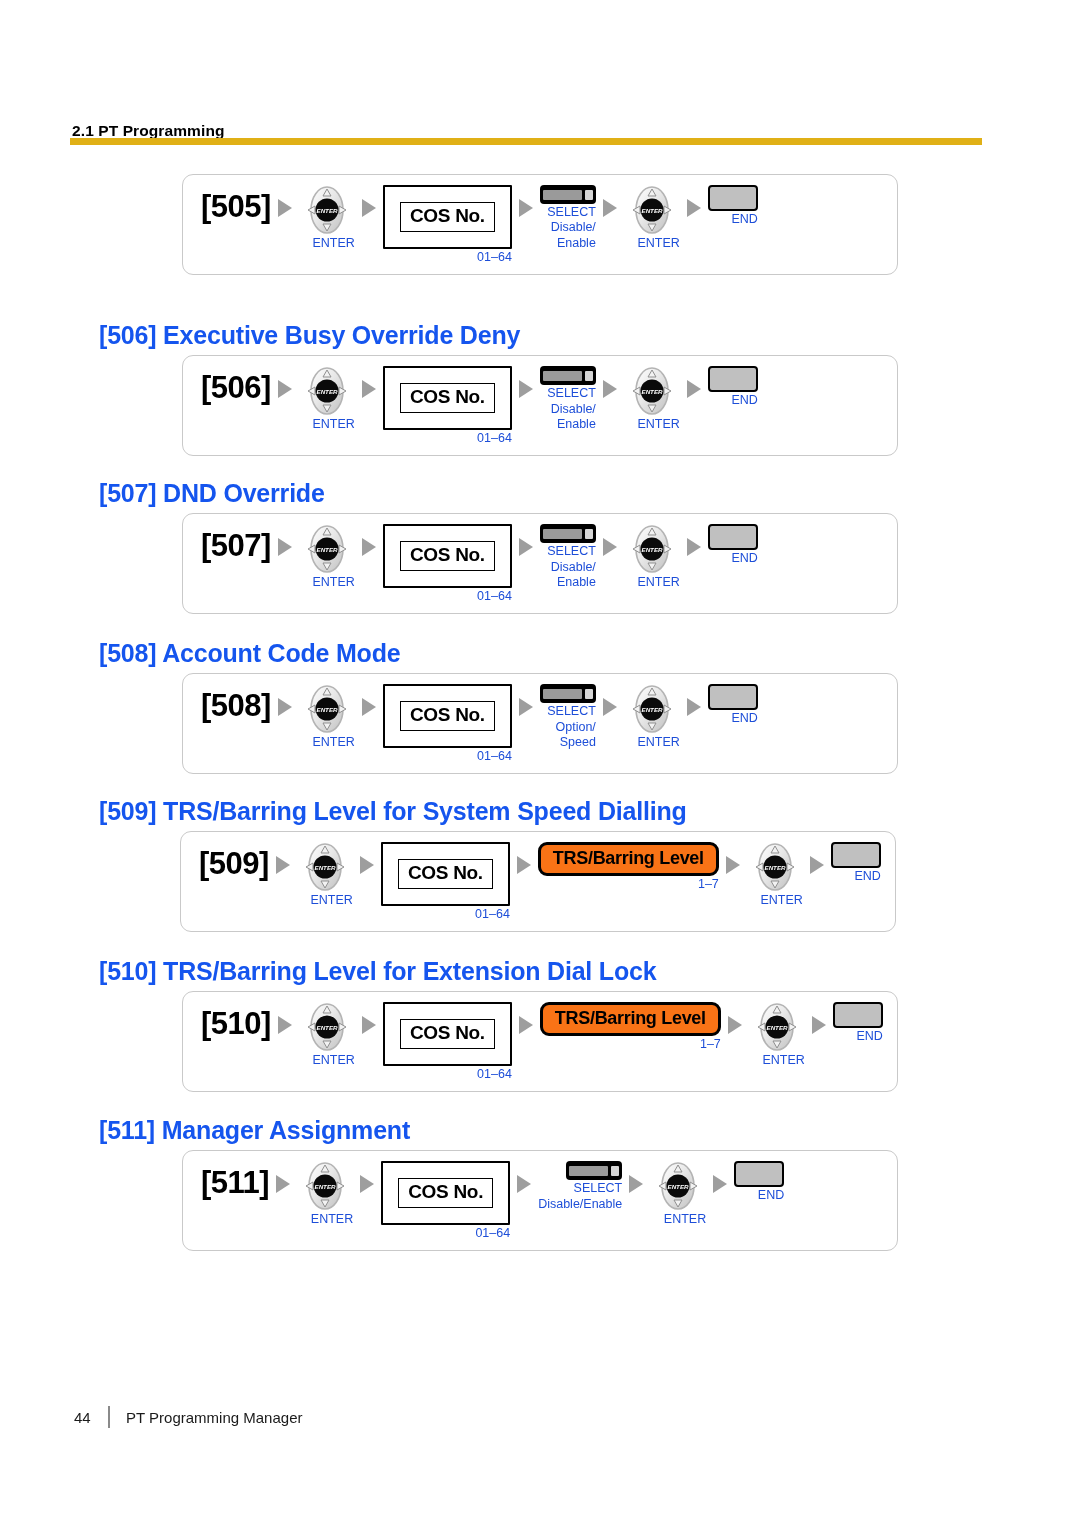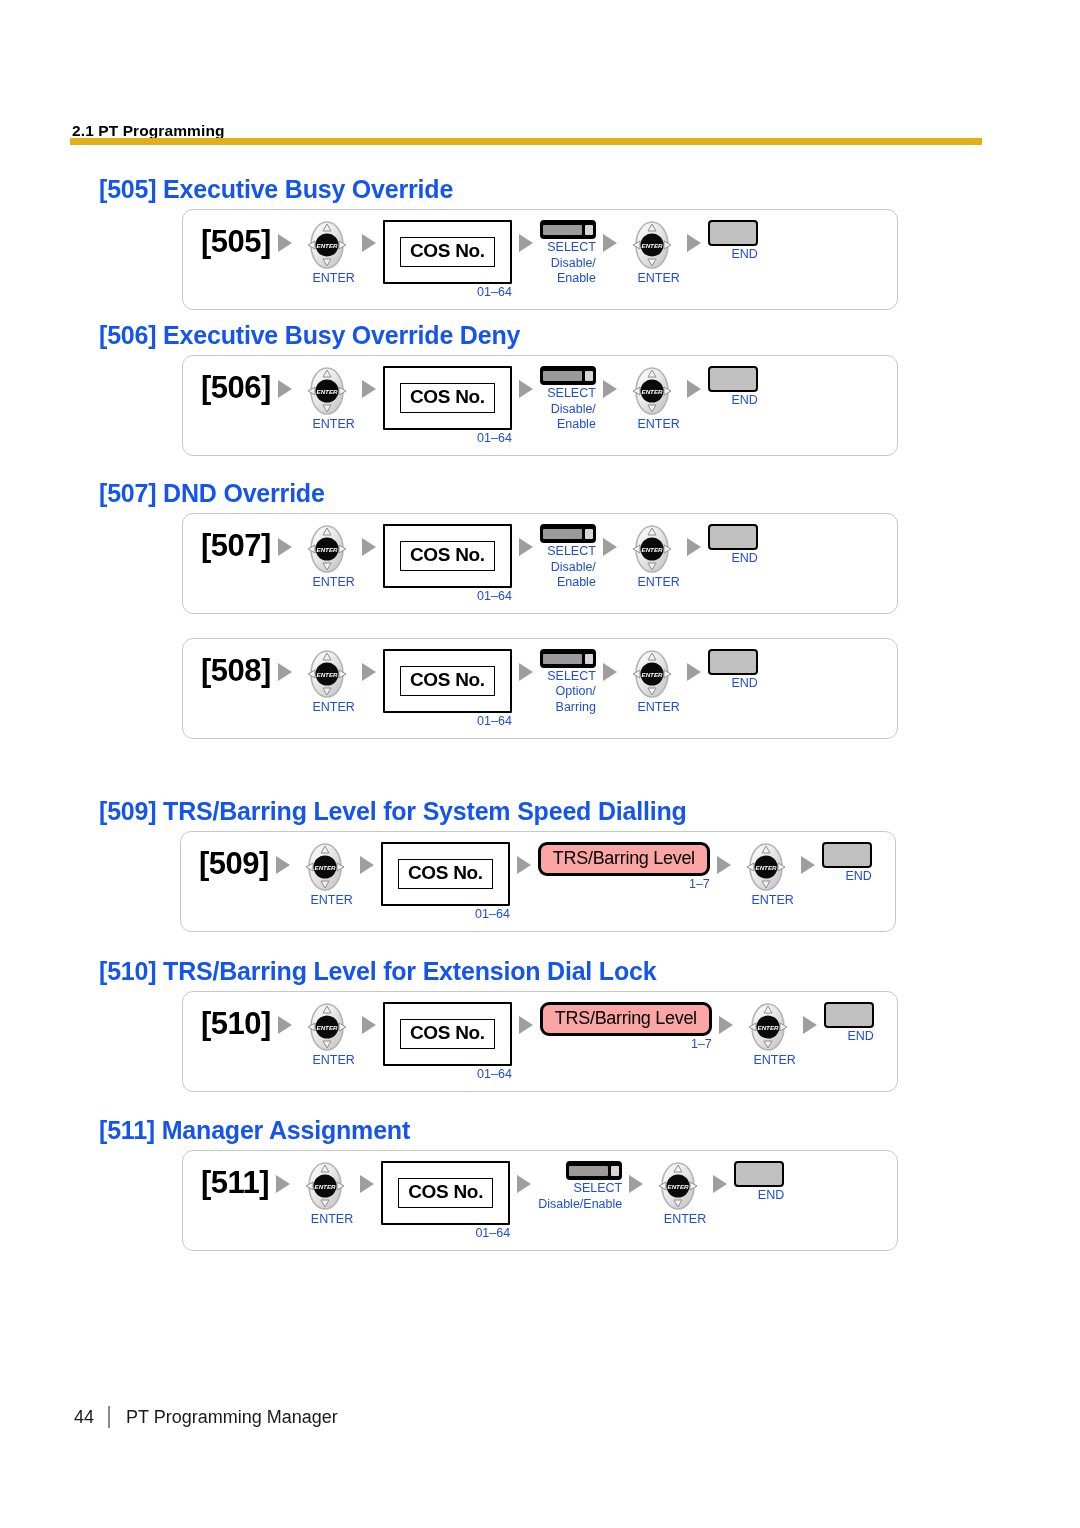--- a/index.html
+++ b/index.html
@@ -134,24 +134,24 @@
     font-weight: bold;
     letter-spacing: -0.3px;
     line-height: 1.1;
     white-space: nowrap;
   }
 
   
   .roundbox {
     border: 3.5px solid #000;
     border-radius: 9px;
-    background: #fca5a5;
+    background: #f97316;
     padding: 3px 12px 4px 12px;
     font-size: 18px;
-    font-weight: normal;
+    font-weight: bold;
     letter-spacing: -0.3px;
     line-height: 1.15;
     white-space: nowrap;
   }
 
   
   .selectkey {
     width: 56px;
     height: 19px;
     background: #000;
@@ -191,40 +191,39 @@
 
   .spacer { flex: 1 1 auto; }
 
   
   .footer {
     position: absolute;
     left: 74px;
     top: 1406px;
     display: flex;
     align-items: center;
-    font-size: 18px;
+    font-size: 15px;
     color: #1a1a1a;
   }
   .footer .pageno { width: 30px; }
   .footer .divider {
     width: 2px;
     height: 22px;
     background: #8a8a8a;
     margin: 0 16px 0 4px;
   }
 </style>
 </head>
 <body>
 
 <div class="page-header">2.1 PT Programming</div>
 <div class="header-rule"></div>
 
 <div class="content" id="content" style="height: 1180px;">
     <div class="section" style="position: absolute; left: 0px; right: 0px; top: 14px;">
-      <h2 class="section-title">[505] Executive Busy Override</h2>
       <div class="diagram">
         <div class="flow">
           <div class="step">
             <div class="prog-no">[505]</div>
           </div>
           <div class="arrow"></div>
           <div class="step">
             <div class="navigator">
               <svg width="56" height="50" viewBox="0 0 56 50">
                 <defs>
@@ -444,20 +443,21 @@
           <div class="arrow"></div>
           <div class="step">
             <div class="endkey"></div>
             <div class="caption">END</div>
           </div>
           <div class="spacer"></div>
         </div>
       </div>
     </div>
     <div class="section" style="position: absolute; left: 0px; right: 0px; top: 478px;">
+      <h2 class="section-title">[508] Account Code Mode</h2>
       <div class="diagram">
         <div class="flow">
           <div class="step">
             <div class="prog-no">[508]</div>
           </div>
           <div class="arrow"></div>
           <div class="step">
             <div class="navigator">
               <svg width="56" height="50" viewBox="0 0 56 50">
                 <defs>
@@ -487,21 +487,21 @@
           </div>
           <div class="arrow"></div>
           <div class="step">
             <div class="selectkey">
               <div class="bar"></div>
               <div class="gap"></div>
               <div class="nub"></div>
             </div>
             <div class="caption">SELECT</div>
             <div class="caption">Option/</div>
-            <div class="caption">Barring</div>
+            <div class="caption">Speed</div>
           </div>
           <div class="arrow"></div>
           <div class="step">
             <div class="navigator">
               <svg width="56" height="50" viewBox="0 0 56 50">
                 <defs>
                   <linearGradient id="og8" x1="0" y1="0" x2="1" y2="1">
                     <stop offset="0" stop-color="#ffffff"></stop>
                     <stop offset="0.45" stop-color="#e8e8e8"></stop>
                     <stop offset="1" stop-color="#c2c2c2"></stop>

